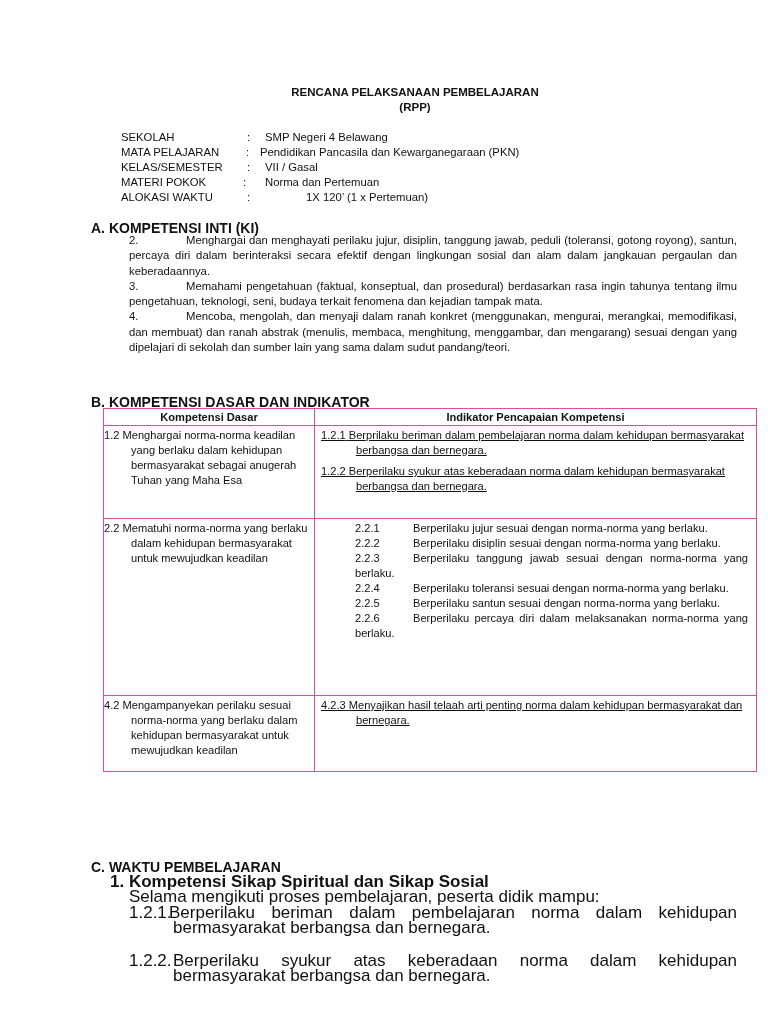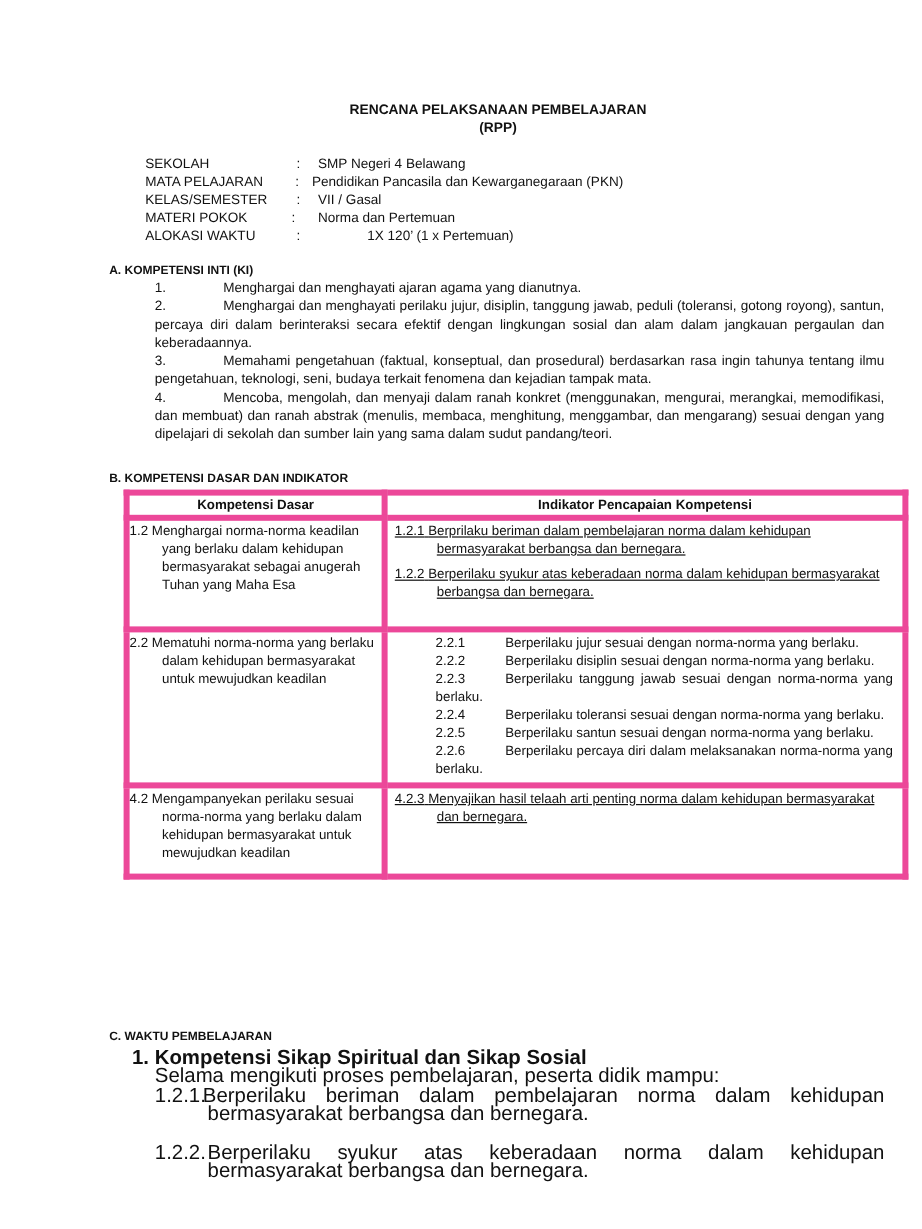--- a/index.html
+++ b/index.html
@@ -7,28 +7,28 @@
       width: 768px; height: 1024px; position: relative; overflow: hidden;
       font-family: "Liberation Sans", "DejaVu Sans", sans-serif;
       color: #111111; font-size: 11.2px;
     }
     .abs { position: absolute; }
     .title { left: 0; width: 830px; text-align: center; font-weight: bold; font-size: 11.5px; }
     .meta-row { left: 91px; height: 15px; line-height: 15px; font-size: 11.3px; }
     .meta-label { position: absolute; left: 0; width: 150px; white-space: nowrap; margin-left: 30px; }
     .meta-colon { position: absolute; white-space: nowrap; }
     .meta-value { position: absolute; white-space: nowrap; }
-    .section-head { left: 91px; font-weight: bold; font-size: 10px; }
+    .section-head { left: 91px; font-weight: bold; font-size: 14px; }
     .ki-block { left: 129px; width: 608px; font-size: 11.3px; line-height: 15.3px; text-align: justify; }
     .ki-num { display: inline-block; width: 57px; }
     table.kd {
       position: absolute; left: 103px; top: 408px; width: 654px;
       border-collapse: collapse; font-size: 11.1px; line-height: 15px;
     }
-    table.kd td, table.kd th { border: 5px solid #ec4899; vertical-align: top; padding: 0; }
+    table.kd td, table.kd th { border: 1px solid #ec4899; vertical-align: top; padding: 0; }
     table.kd th { font-weight: bold; text-align: center; height: 16px; line-height: 16px; }
     .kd-col { width: 210px; }
     .kd-cell { padding: 2px 4px 0 6px; }
     .hang { padding-left: 27px; text-indent: -27px; }
     .ind-item { padding-left: 35px; text-indent: -35px; margin-bottom: 6px; text-decoration: underline; }
     .ind-list { padding: 2px 8px 0 40px; text-align: justify; }
     .ind-num { display: inline-block; width: 58px; text-indent: 0; }
     .c-block { font-size: 17px; line-height: 15.3px; }
   </style>
 </head>
@@ -60,21 +60,20 @@
   </div>
   <div class="abs meta-row" style="top:190px;">
     <span class="meta-label">ALOKASI WAKTU</span>
     <span class="meta-colon" style="left:156px;">:</span>
     <span class="meta-value" style="left:174px;margin-left:41px;">1X 120’ (1 x Pertemuan)</span>
   </div>
 </div>
 
 <div class="abs section-head" style="top:220px;">A.  KOMPETENSI INTI (KI)</div>
 <div class="abs ki-block" style="top:233px;">
-  <div><span class="ki-num">1.</span><span>Menghargai dan menghayati ajaran agama yang dianutnya.</span></div>
   <div><span class="ki-num">2.</span><span>Menghargai dan menghayati perilaku jujur, disiplin, tanggung jawab, peduli (toleransi, gotong royong), santun, percaya diri dalam berinteraksi secara efektif dengan lingkungan sosial dan alam dalam jangkauan pergaulan dan keberadaannya.</span></div>
   <div><span class="ki-num">3.</span><span>Memahami pengetahuan (faktual, konseptual, dan prosedural) berdasarkan rasa ingin tahunya tentang ilmu pengetahuan, teknologi, seni, budaya terkait fenomena dan kejadian tampak mata.</span></div>
   <div><span class="ki-num">4.</span><span>Mencoba, mengolah, dan menyaji dalam ranah konkret (menggunakan, mengurai, merangkai, memodifikasi, dan membuat) dan ranah abstrak (menulis, membaca, menghitung, menggambar, dan mengarang) sesuai dengan yang dipelajari di sekolah dan sumber lain yang sama dalam sudut pandang/teori.</span></div>
 </div>
 
 <div class="abs section-head" style="top:394px;">B.  KOMPETENSI DASAR DAN INDIKATOR</div>
 
 <table class="kd">
   <tbody>
       <tr>
@@ -85,21 +84,21 @@
     <td class="kd-col">
       <div class="kd-cell hang">1.2  Menghargai norma-norma keadilan yang berlaku dalam kehidupan bermasyarakat sebagai anugerah Tuhan yang Maha Esa</div>
     </td>
     <td>
       <div class="kd-cell" style="padding-left:6px;">
         <div class="ind-item"><span>1.2.1</span> <span>Berprilaku beriman dalam pembelajaran norma dalam kehidupan bermasyarakat berbangsa dan bernegara.</span></div>
         <div class="ind-item"><span>1.2.2</span> <span>Berperilaku syukur atas keberadaan norma dalam kehidupan bermasyarakat berbangsa dan bernegara.</span></div>
       </div>
     </td>
   </tr>
-  <tr style="height:130px;">
+  <tr style="height:177px;">
     <td class="kd-col">
       <div class="kd-cell hang">2.2 Mematuhi norma-norma yang berlaku dalam kehidupan bermasyarakat untuk mewujudkan keadilan</div>
     </td>
     <td>
       <div class="ind-list">
         <div><span class="ind-num">2.2.1</span><span>Berperilaku jujur sesuai dengan norma-norma yang berlaku.</span></div>
         <div><span class="ind-num">2.2.2</span><span>Berperilaku disiplin sesuai dengan norma-norma yang berlaku.</span></div>
         <div><span class="ind-num">2.2.3</span><span>Berperilaku tanggung jawab sesuai dengan norma-norma yang berlaku.</span></div>
         <div><span class="ind-num">2.2.4</span><span>Berperilaku toleransi sesuai dengan norma-norma yang berlaku.</span></div>
         <div><span class="ind-num">2.2.5</span><span>Berperilaku santun sesuai dengan norma-norma yang berlaku.</span></div>

